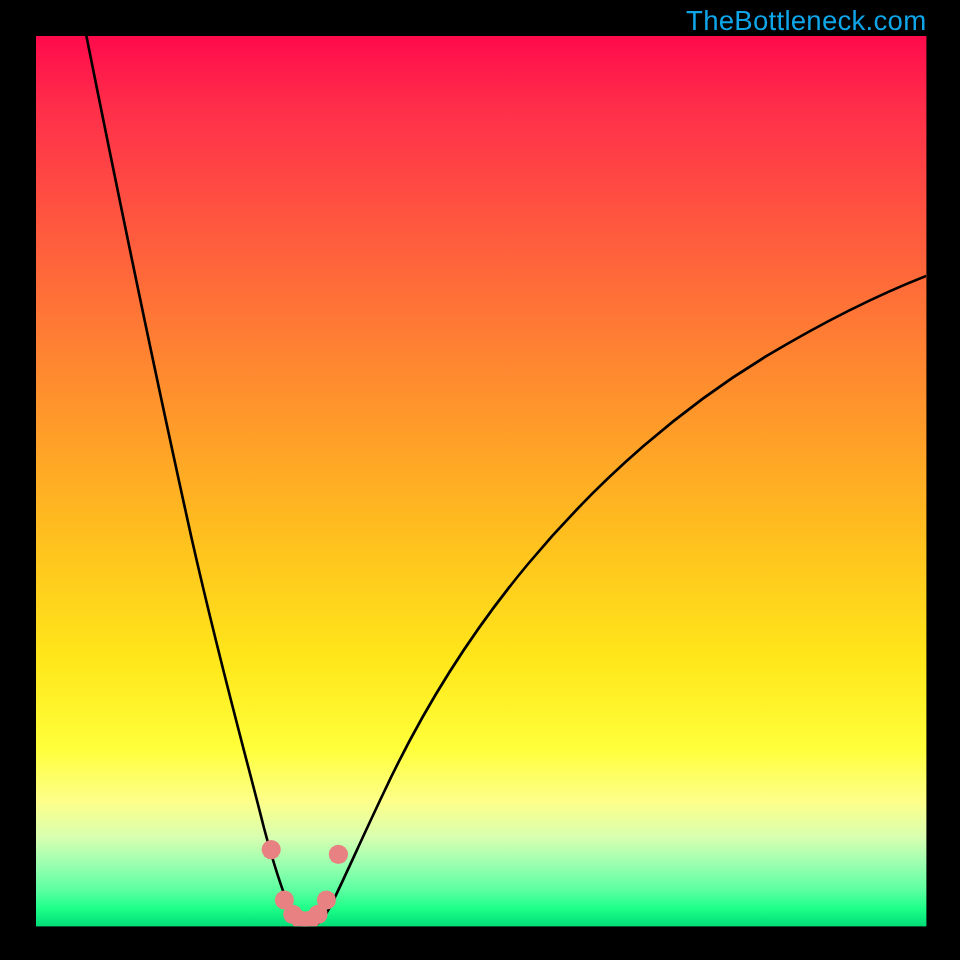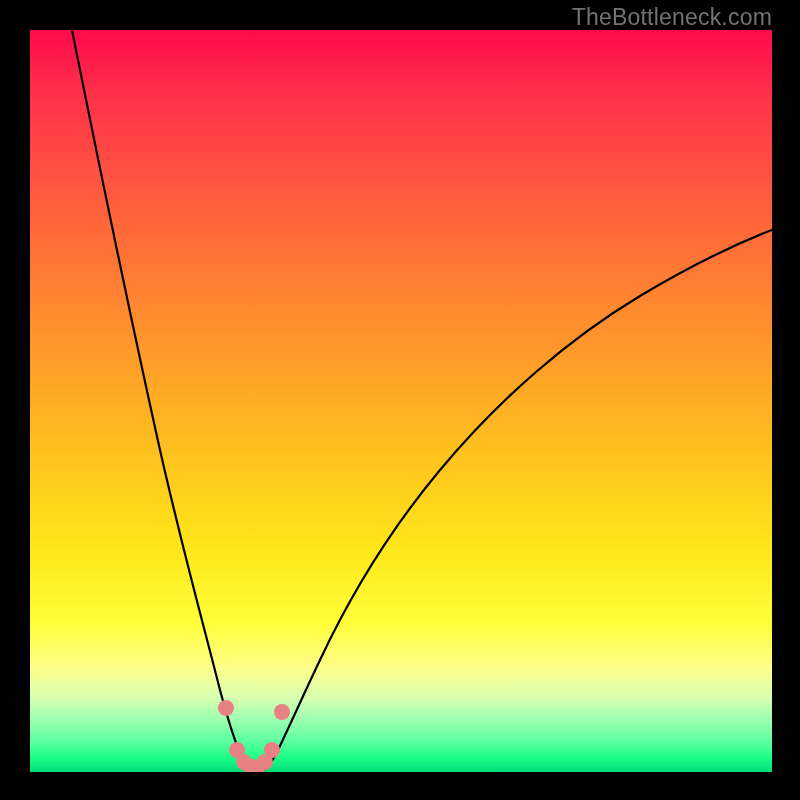--- a/index.html
+++ b/index.html
@@ -38,21 +38,21 @@
       #9bffb0 93%,
       #5affa0 96%,
       #1dff88 98%,
       #00dd77 100%
     );
   }
   .watermark {
     position: absolute;
     top: 4px;
     right: 28px;
-    color: #737373;
+    color: #0ea5e9;
     font-size: 23px;
     font-weight: 500;
     letter-spacing: 0.2px;
     user-select: none;
   }
   svg.curve {
     position: absolute;
     left: 0; top: 0;
     width: 742px;
     height: 742px;

